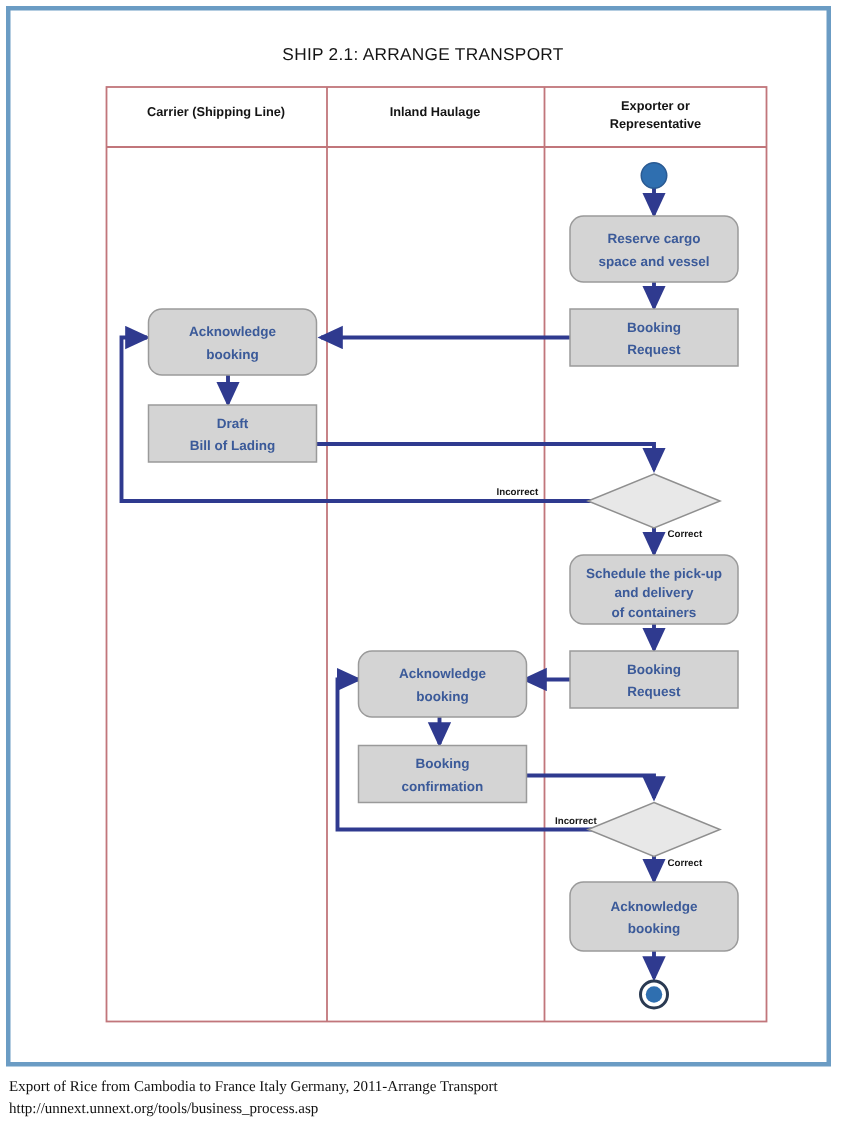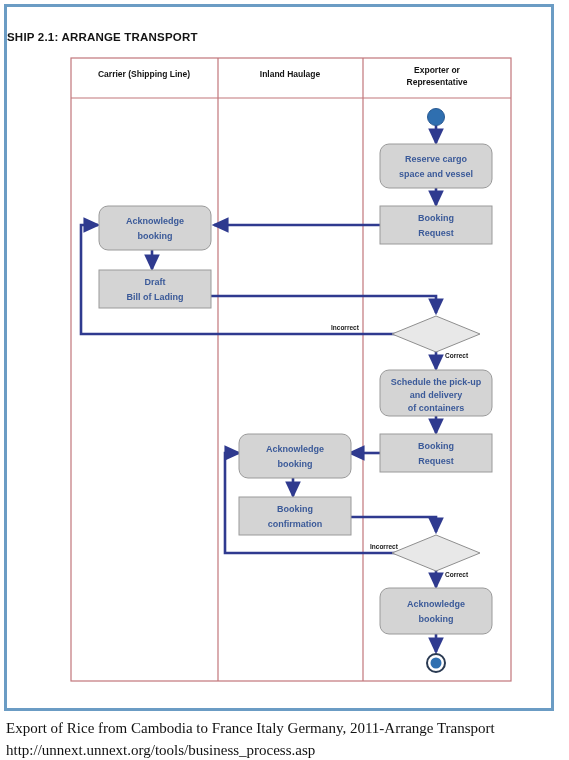--- a/index.html
+++ b/index.html
@@ -30,22 +30,23 @@
     height: 707px;
     border: 3px solid #6b9cc4;
     box-sizing: border-box;
     background: #ffffff;
   }
   #diagram-title {
     position: absolute;
     left: 0;
     top: 24px;
     width: 550px;
+    text-align: center;
     font-size: 11.5px;
-    font-weight: bold;
+    font-weight: normal;
     color: #141414;
     letter-spacing: 0.2px;
   }
   #flow-svg {
     position: absolute;
     left: 0;
     top: 0;
     width: 550px;
     height: 707px;
   }
@@ -89,21 +90,21 @@
   }
   .connector-arrow {
     fill: #2f3a8f;
   }
   #caption {
     position: absolute;
     left: 6px;
     top: 718px;
     width: 540px;
     font-family: "Liberation Serif", serif;
-    font-size: 15px;
+    font-size: 10px;
     line-height: 1.45;
     color: #111111;
   }
   #caption div { white-space: nowrap; }
 </style>
 </head>
 <body>
 
 <div id="page">
 

